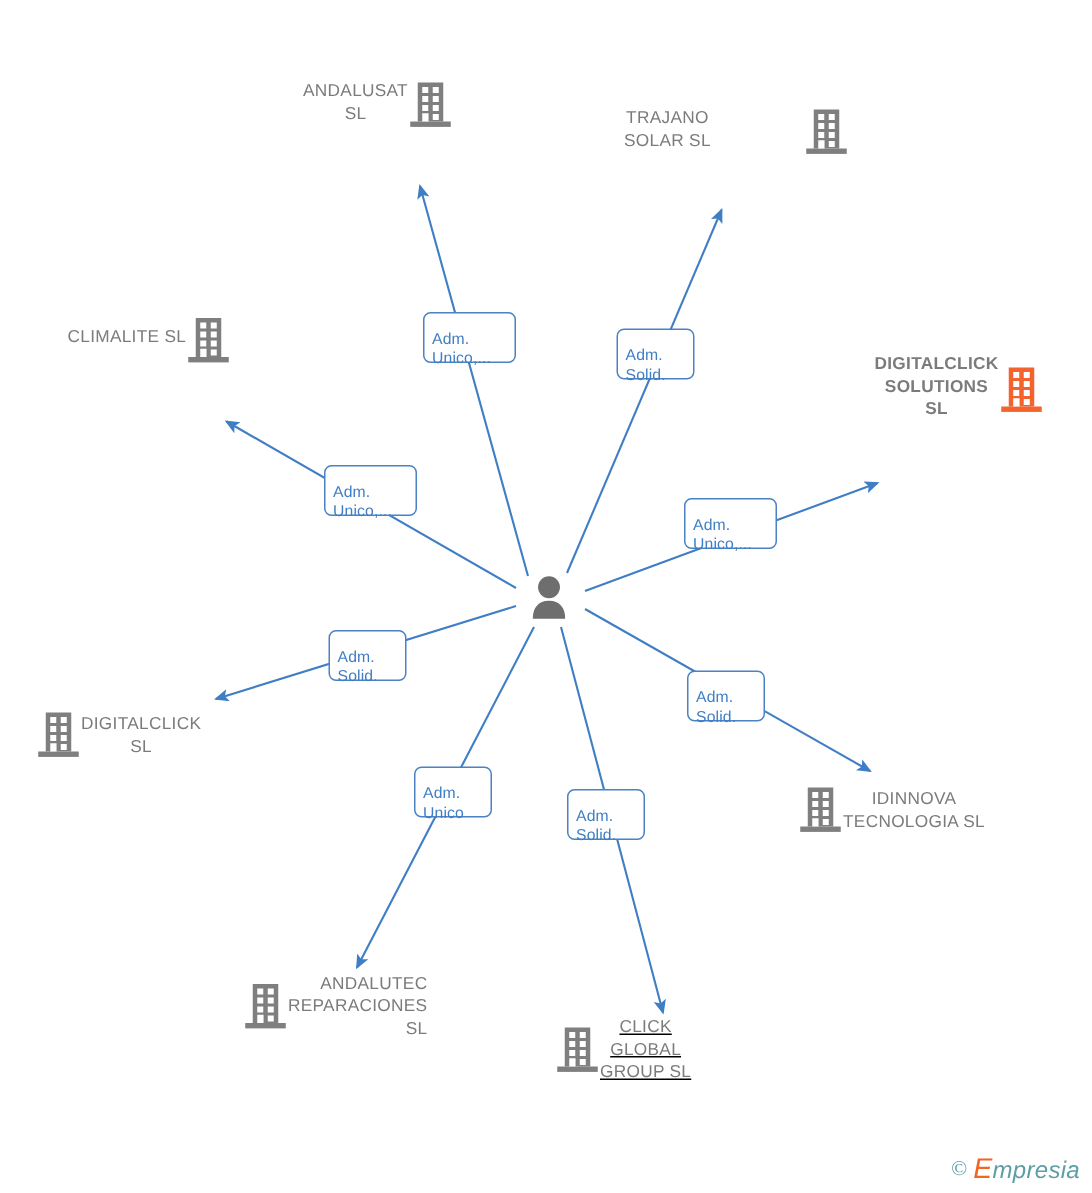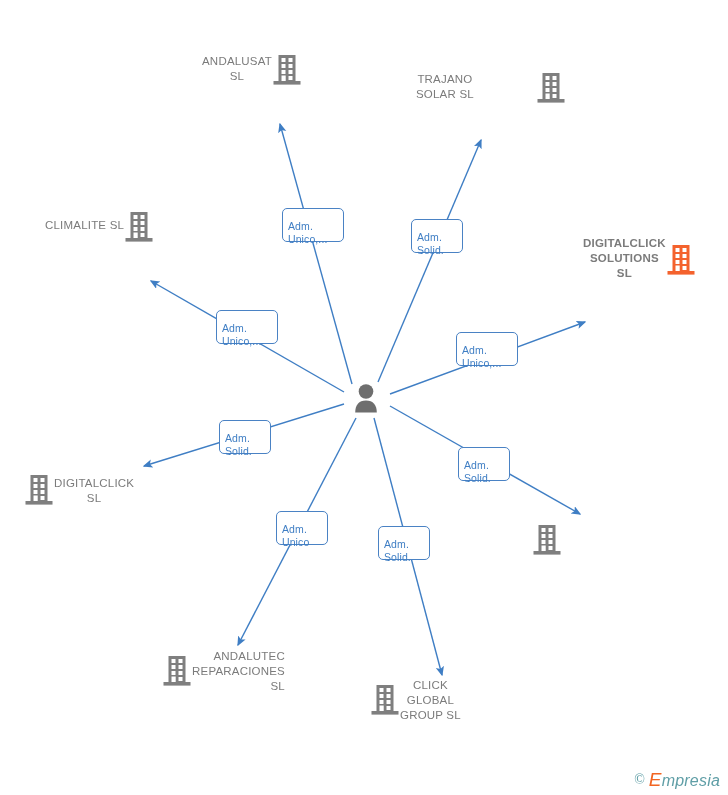--- a/index.html
+++ b/index.html
@@ -218,39 +218,41 @@
             <rect x="1.5" y="27" width="27" height="3.6" fill="#7f7f7f"></rect>
             <rect x="9.5" y="4" width="4" height="4" fill="#ffffff"></rect>
             <rect x="16.5" y="4" width="4" height="4" fill="#ffffff"></rect>
             <rect x="9.5" y="10" width="4" height="4" fill="#ffffff"></rect>
             <rect x="16.5" y="10" width="4" height="4" fill="#ffffff"></rect>
             <rect x="9.5" y="16" width="4" height="4" fill="#ffffff"></rect>
             <rect x="16.5" y="16" width="4" height="4" fill="#ffffff"></rect>
             <rect x="16.5" y="22" width="4" height="4" fill="#ffffff"></rect>
             <rect x="9.5" y="21.5" width="4.2" height="5.5" fill="#ffffff"></rect>
           </svg></div>
+        <div class="label">IDINNOVA
+TECNOLOGIA SL</div>
       </div>
       <div class="node label-bottom" style="left: 237px; top: 649px; text-align: right;">
         <div class="glyph"><svg width="30" height="32" viewBox="0 0 30 32" xmlns="http://www.w3.org/2000/svg">
             <rect x="6.5" y="1" width="17" height="26" fill="#7f7f7f"></rect>
             <rect x="1.5" y="27" width="27" height="3.6" fill="#7f7f7f"></rect>
             <rect x="9.5" y="4" width="4" height="4" fill="#ffffff"></rect>
             <rect x="16.5" y="4" width="4" height="4" fill="#ffffff"></rect>
             <rect x="9.5" y="10" width="4" height="4" fill="#ffffff"></rect>
             <rect x="16.5" y="10" width="4" height="4" fill="#ffffff"></rect>
             <rect x="9.5" y="16" width="4" height="4" fill="#ffffff"></rect>
             <rect x="16.5" y="16" width="4" height="4" fill="#ffffff"></rect>
             <rect x="16.5" y="22" width="4" height="4" fill="#ffffff"></rect>
             <rect x="9.5" y="21.5" width="4.2" height="5.5" fill="#ffffff"></rect>
           </svg></div>
         <div class="label">ANDALUTEC
 REPARACIONES
 SL</div>
       </div>
-      <div class="node label-bottom" style="left: 445px; top: 678px;">
+      <div class="node label-bottom" style="left: 445px; top: 678px; text-decoration: underline;">
         <div class="glyph"><svg width="30" height="32" viewBox="0 0 30 32" xmlns="http://www.w3.org/2000/svg">
             <rect x="6.5" y="1" width="17" height="26" fill="#7f7f7f"></rect>
             <rect x="1.5" y="27" width="27" height="3.6" fill="#7f7f7f"></rect>
             <rect x="9.5" y="4" width="4" height="4" fill="#ffffff"></rect>
             <rect x="16.5" y="4" width="4" height="4" fill="#ffffff"></rect>
             <rect x="9.5" y="10" width="4" height="4" fill="#ffffff"></rect>
             <rect x="16.5" y="10" width="4" height="4" fill="#ffffff"></rect>
             <rect x="9.5" y="16" width="4" height="4" fill="#ffffff"></rect>
             <rect x="16.5" y="16" width="4" height="4" fill="#ffffff"></rect>
             <rect x="16.5" y="22" width="4" height="4" fill="#ffffff"></rect>

